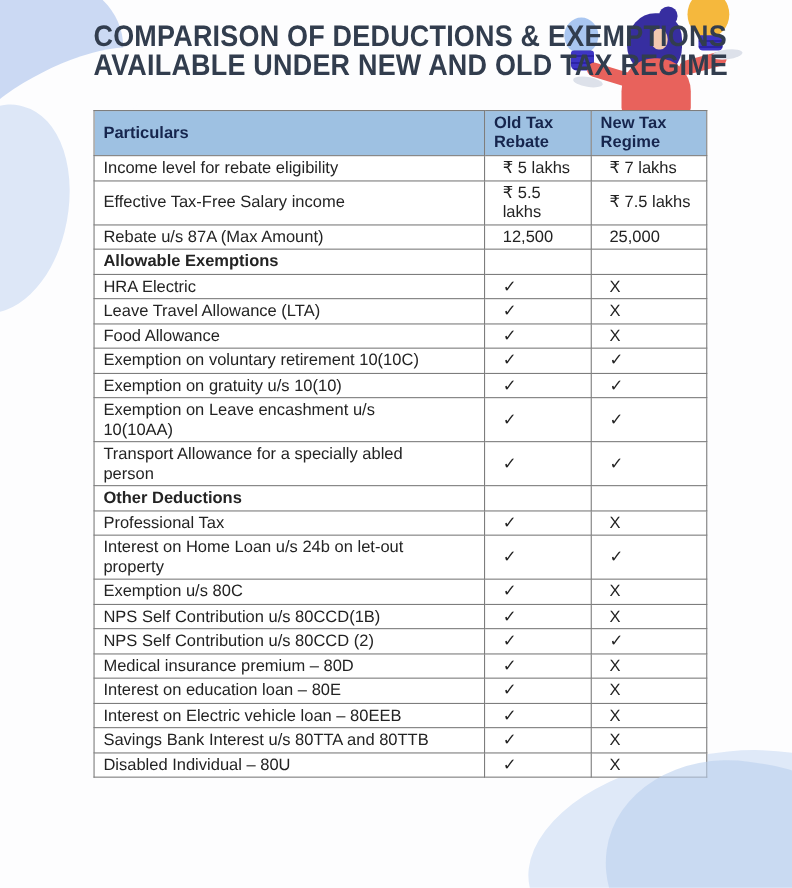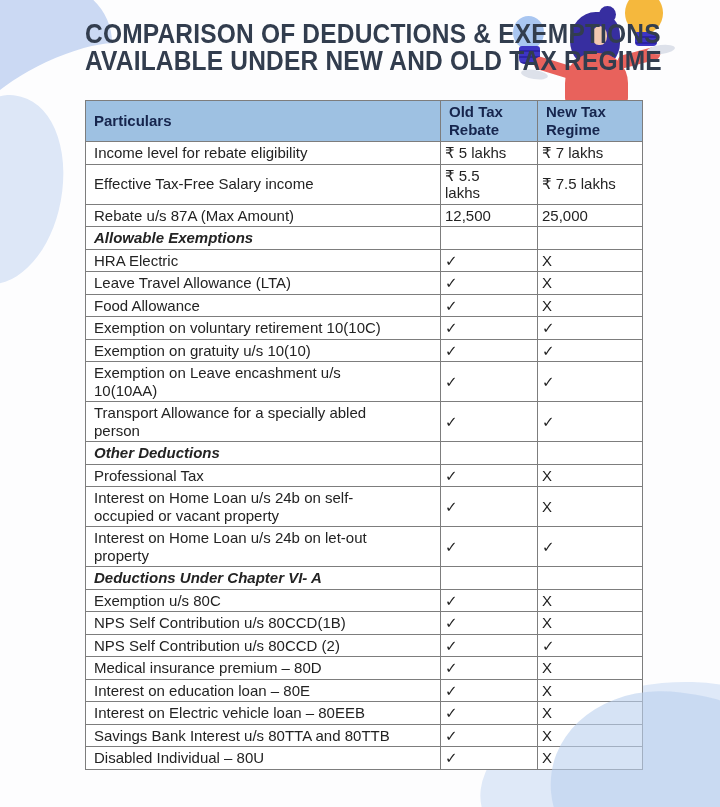--- a/index.html
+++ b/index.html
@@ -73,22 +73,22 @@
   table.cmp td,table.cmp th{
     border:1px solid #7d7d7d;
     font-size:15px;line-height:17.5px;color:#232323;
     padding:2px 6px 2px 8px;vertical-align:middle;text-align:left;
     white-space:pre-line;overflow:hidden;
   }
   table.cmp th{
     background:#9ec1e2;color:#16254d;font-weight:bold;line-height:18px;
     padding-top:2px;padding-bottom:2px;
   }
-  table.cmp td.val{padding-left:4px;}
-  tr.section-row td{font-weight:bold;font-style:italic;}
+  table.cmp td.val{padding-left:16px;}
+  tr.section-row td{font-weight:bold;}
 </style>
 </head>
 <body>
 
 <div class="deco deco-top-left"></div>
 <div class="deco deco-top-left-cut"></div>
 <div class="deco deco-left-swoosh"></div>
 <div class="deco deco-wave-light"></div>
 
 <div class="title">
@@ -187,36 +187,25 @@
         <td>Other Deductions</td>
         <td class="val"></td>
         <td class="val"></td>
       </tr>
       <tr>
         <td>Professional Tax</td>
         <td class="val">✓</td>
         <td class="val">X</td>
       </tr>
       <tr>
-        <td>Interest on Home Loan u/s 24b on self-
-occupied or vacant property</td>
-        <td class="val">✓</td>
-        <td class="val">X</td>
-      </tr>
-      <tr>
         <td>Interest on Home Loan u/s 24b on let-out
 property</td>
         <td class="val">✓</td>
         <td class="val">✓</td>
       </tr>
-      <tr class="section-row">
-        <td>Deductions Under Chapter VI- A</td>
-        <td class="val"></td>
-        <td class="val"></td>
-      </tr>
       <tr>
         <td>Exemption u/s 80C</td>
         <td class="val">✓</td>
         <td class="val">X</td>
       </tr>
       <tr>
         <td>NPS Self Contribution u/s 80CCD(1B)</td>
         <td class="val">✓</td>
         <td class="val">X</td>
       </tr>

